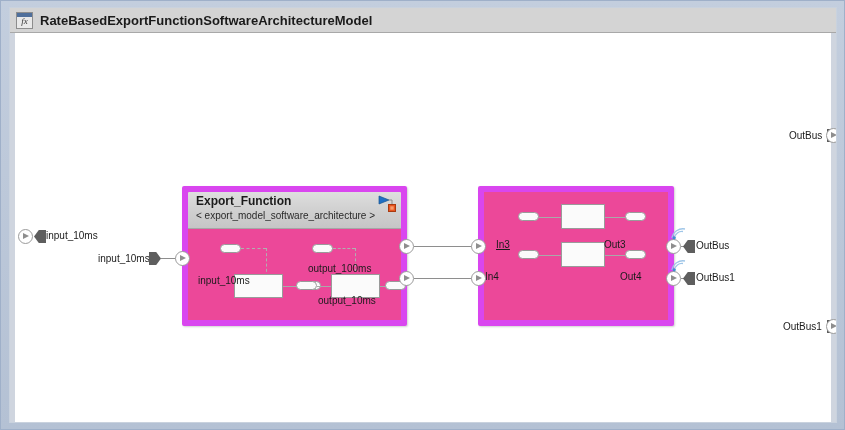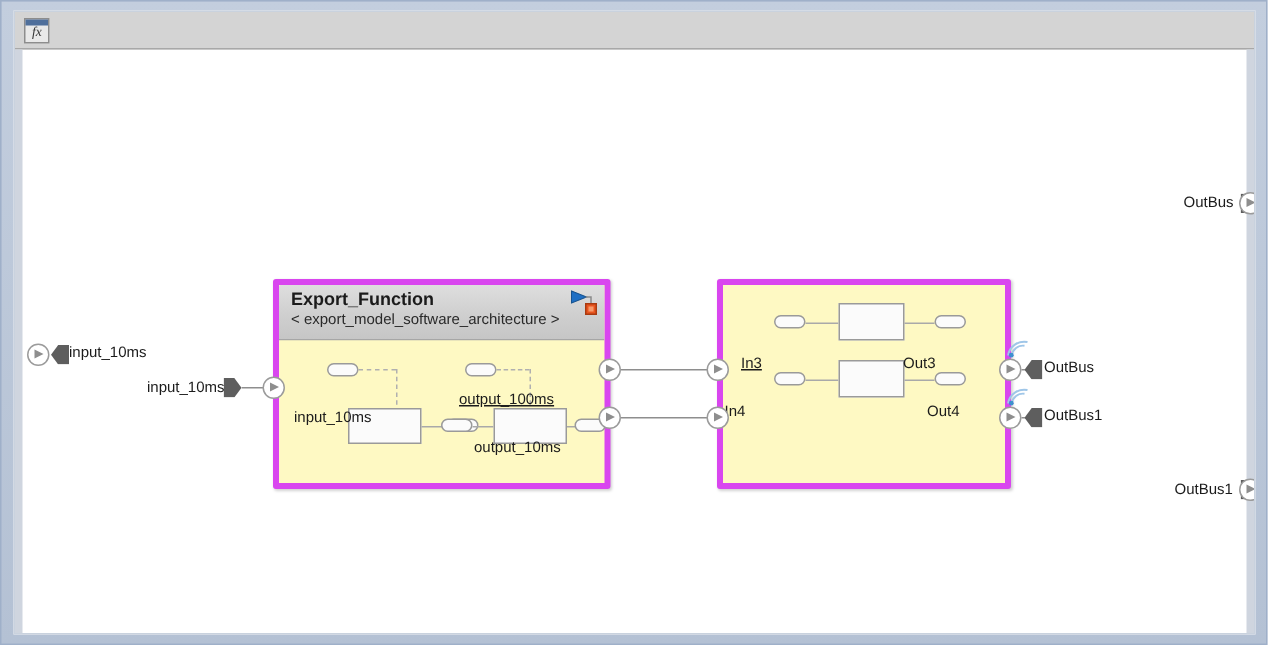--- a/index.html
+++ b/index.html
@@ -62,22 +62,22 @@
   }
   .vstrip.left{left:0;}
   .vstrip.right{right:0;}
 
   
   .layer{position:absolute;left:0;top:25px;right:0;bottom:0;}
 
   
   .block{
     position:absolute;box-sizing:border-box;
-    border:4px solid #d946ef;
-    background:#fef9c3;
+    border:6px solid #d946ef;
+    background:#ec4899;
     border-radius:2px;
     box-shadow:1px 1px 2px rgba(0,0,0,.18);
   }
   .block-hd{
     position:relative;box-sizing:border-box;
     height:37px;
     background:linear-gradient(180deg,#dedede 0%, #cfcfcf 55%, #c6c6c6 100%);
     border-bottom:1px solid #a6a6a6;
     border-radius:1px 1px 0 0;
     padding:2px 6px 0 8px;
@@ -150,20 +150,21 @@
 
 <div id="root">
   <div class="frame">
     <div class="canvas">
 
       <div class="titlebar">
         <div class="title-icon">
           <div class="bar"></div>
           <div class="fx">fx</div>
         </div>
+        <div class="title-text">RateBasedExportFunctionSoftwareArchitectureModel</div>
       </div>
 
       <div class="vstrip left"></div>
       <div class="vstrip right"></div>
 
       <div class="layer">
 
         <div class="port" style="left:8px;top:196px;"></div>
         <div class="term left" style="left:24px;top:197px;"></div>
         <div class="lbl" style="left:36px;top:197px;">input_10ms</div>
@@ -200,21 +201,21 @@
             <div class="dash-h" style="left:145px;top:19px;width:22px;"></div>
             <div class="dash-v" style="left:167px;top:19px;height:29px;"></div>
             <div class="pill" style="left:108px;top:52px;width:21px;height:9px;"></div>
             <div class="hline" style="left:129px;top:57px;width:14px;"></div>
             <div class="rect" style="left:143px;top:45px;width:49px;height:24px;"></div>
             <div class="hline" style="left:192px;top:57px;width:12px;"></div>
             <div class="pill" style="left:197px;top:52px;width:21px;height:9px;"></div>
 
             <div class="lbl" style="left:10px;top:46px;">input_10ms</div>
 
-            <div class="lbl" style="left:120px;top:34px;text-decoration:underline;">output_100ms</div>
+            <div class="lbl" style="left:120px;top:34px;">output_100ms</div>
             <div class="lbl" style="left:130px;top:66px;">output_10ms</div>
           </div>
         </div>
 
         <div class="port" style="left:165px;top:218px;"></div>
         <div class="port" style="left:389px;top:206px;"></div>
         <div class="port" style="left:389px;top:238px;"></div>
 
         <div class="wire" style="left:404px;top:213px;width:63px;"></div>
         <div class="wire" style="left:404px;top:245px;width:63px;"></div>

